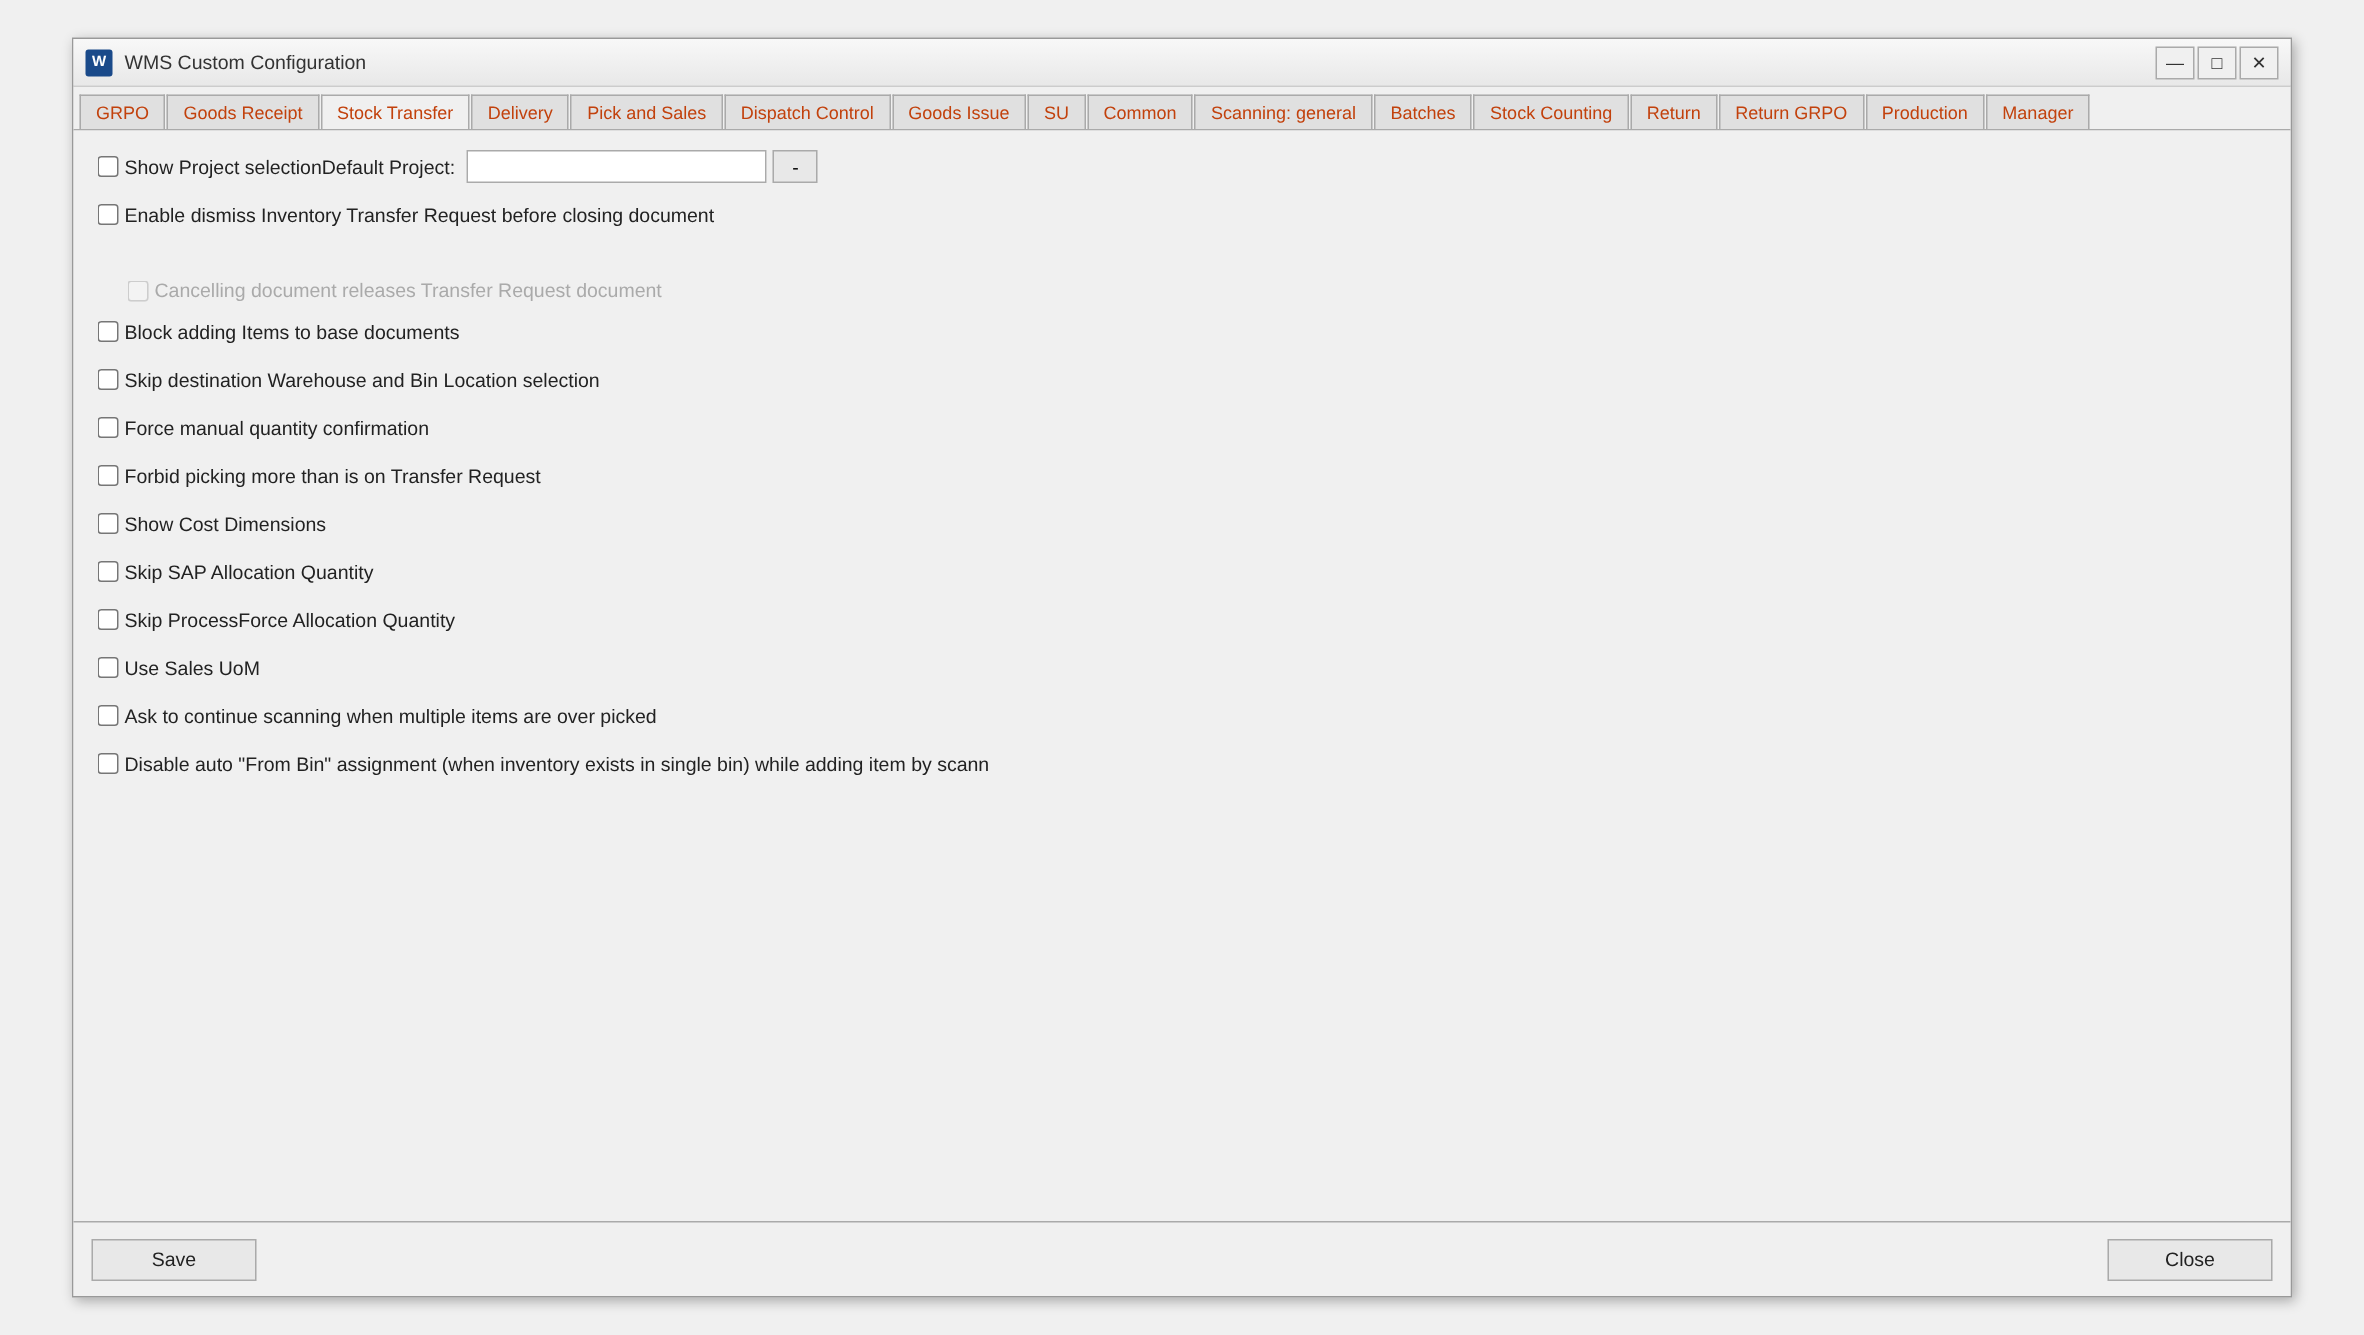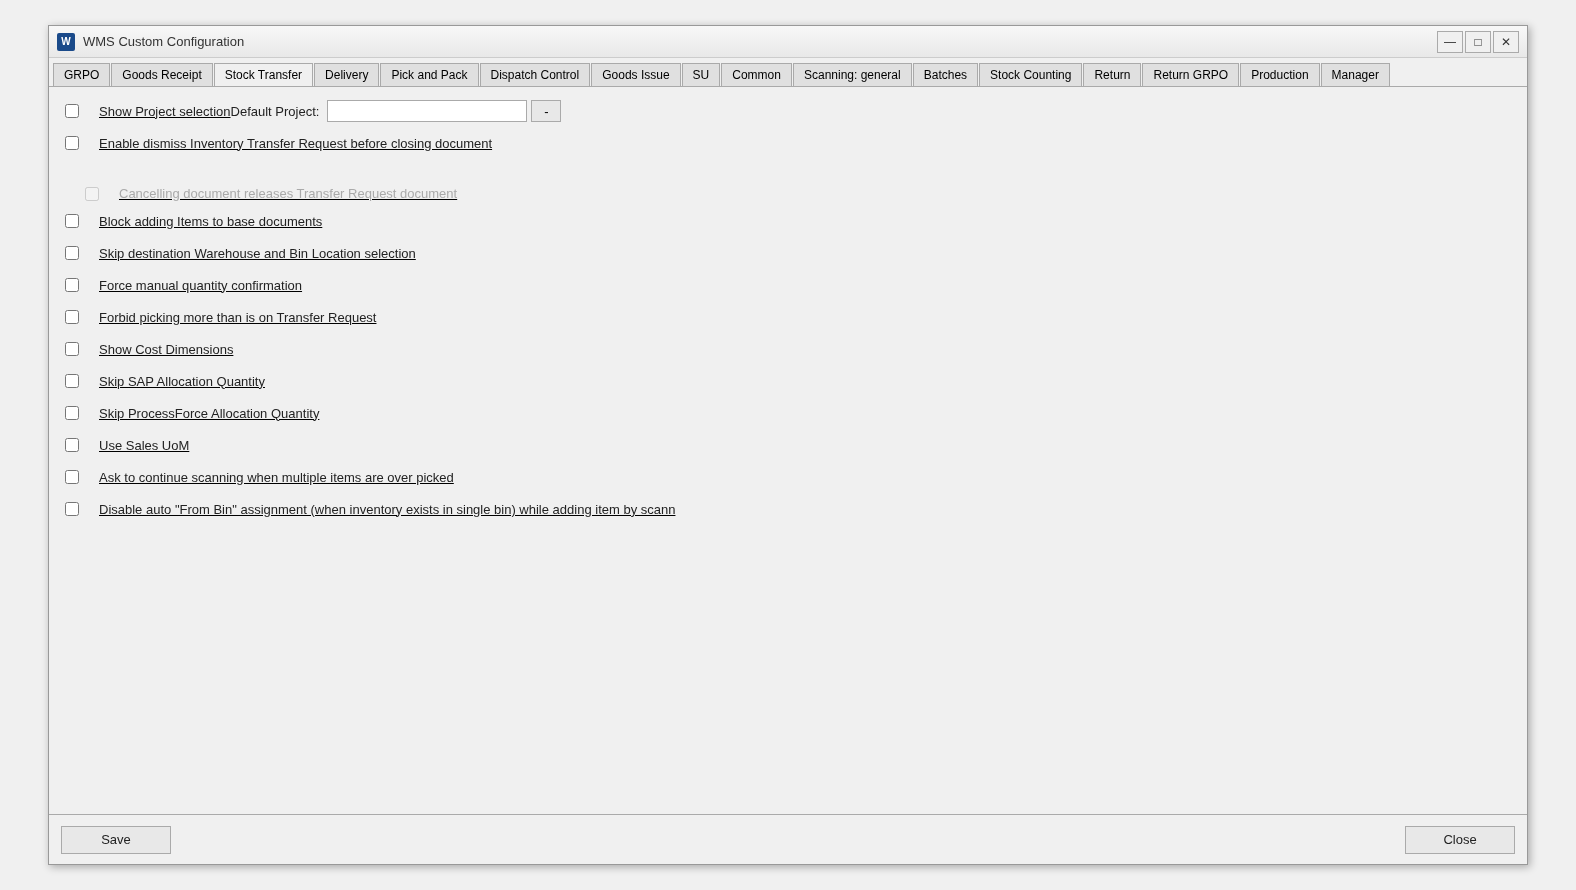--- a/index.html
+++ b/index.html
@@ -75,21 +75,21 @@
       flex-shrink: 0;
       overflow: hidden;
     }
     .tab {
       padding: 4px 10px;
       border: 1px solid #aaa;
       border-bottom: none;
       background: #e0e0e0;
       cursor: pointer;
       font-size: 12px;
-      color: #000000;
+      color: #c2410c;
       white-space: nowrap;
       margin-right: 1px;
       position: relative;
       top: 1px;
     }
     .tab.active {
       background: #f0f0f0;
       border-bottom: 1px solid #f0f0f0;
       font-weight: 400;
       z-index: 1;
@@ -105,22 +105,21 @@
       align-items: center;
       margin-bottom: 8px;
       min-height: 24px;
     }
     .options-row.with-input {
       align-items: center;
     }
     .checkbox-wrapper {
       display: flex;
       align-items: center;
-      gap: 20px;
-      text-decoration: underline;
+      gap: 4px;
     }
     .checkbox-wrapper input[type="checkbox"] {
       width: 14px;
       height: 14px;
       cursor: pointer;
       flex-shrink: 0;
     }
     .checkbox-label {
       font-size: 13px;
       color: #222;
@@ -193,21 +192,21 @@
       <button class="title-bar-btn">□</button>
       <button class="title-bar-btn close-btn">✕</button>
     </div>
   </div>
 
   <div class="tab-bar" id="tab-bar">
   <div class="tab">GRPO</div>
       <div class="tab">Goods Receipt</div>
       <div class="tab active">Stock Transfer</div>
       <div class="tab">Delivery</div>
-      <div class="tab">Pick and Pack</div>
+      <div class="tab">Pick and Sales</div>
       <div class="tab">Dispatch Control</div>
       <div class="tab">Goods Issue</div>
       <div class="tab">SU</div>
       <div class="tab">Common</div>
       <div class="tab">Scanning: general</div>
       <div class="tab">Batches</div>
       <div class="tab">Stock Counting</div>
       <div class="tab">Return</div>
       <div class="tab">Return GRPO</div>
       <div class="tab">Production</div>

